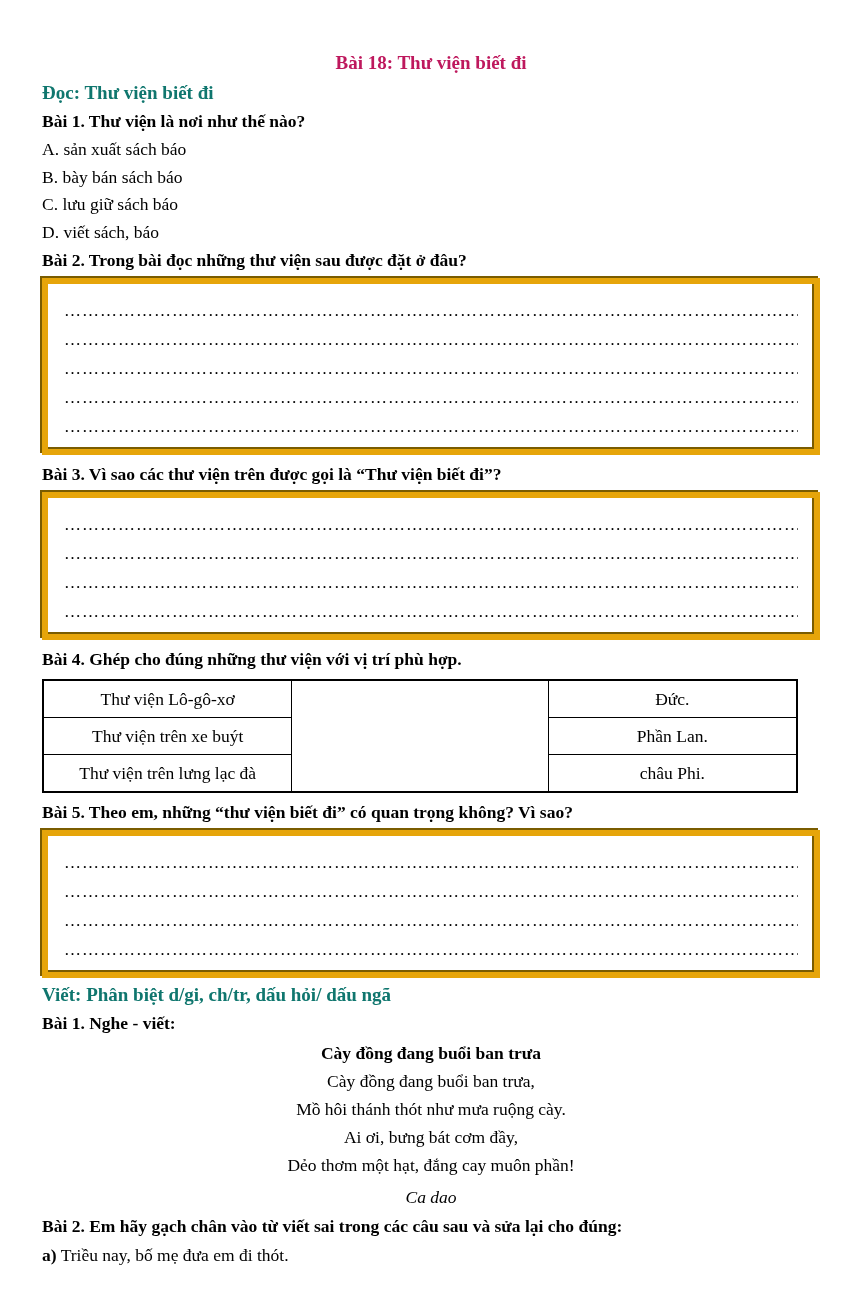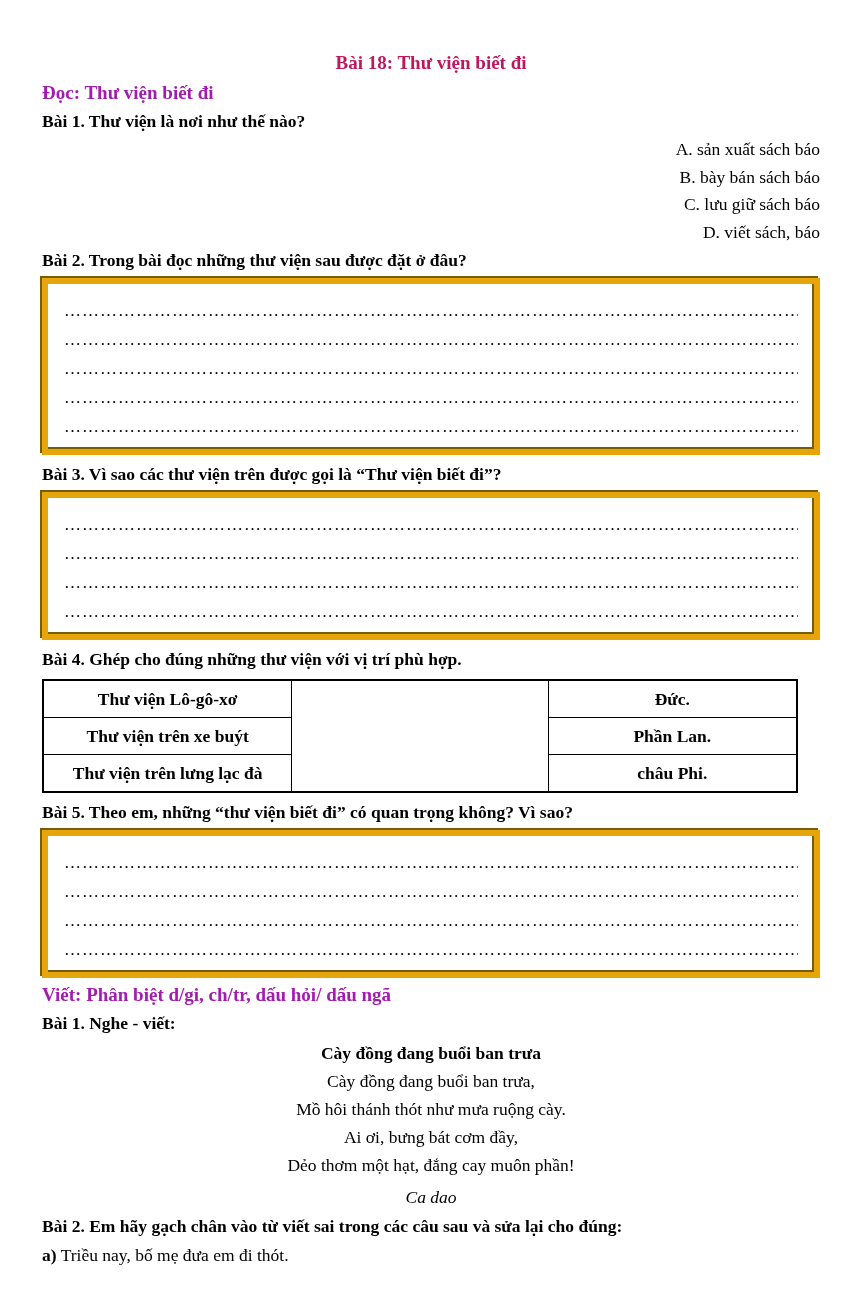--- a/index.html
+++ b/index.html
@@ -22,30 +22,29 @@
     margin: 0 0 8px 0;
     text-align: center;
     font-size: 19px;
     font-weight: bold;
     color: #be185d;
   }
   .blue-heading {
     margin: 2px 0 4px 0;
     font-size: 19px;
     font-weight: bold;
-    color: #a21caf;
+    color: #0f766e;
   }
   .q-heading {
     font-weight: bold;
     line-height: 27px;
     margin: 1px 0;
   }
   .option-line {
     line-height: 27.5px;
-    text-align: right;
   }
   .answer-box {
     box-sizing: border-box;
     border: 6px solid #e6a50a;
     box-shadow: -2px -2px 0 0 #7a5c00, inset -2px -2px 0 0 #7a5c00;
     background: #ffffff;
     padding: 12px 16px 8px 16px;
     margin: 4px 0 6px 0;
   }
   .dotline {
@@ -54,21 +53,20 @@
     height: 29px;
     line-height: 29px;
     font-size: 17px;
     letter-spacing: 1px;
   }
   .match-table {
     border-collapse: collapse;
     width: 756px;
     margin: 6px 0 6px 0;
     border: 2px solid #000;
-    font-weight: bold;
   }
   .match-table td {
     border: 1px solid #000;
     height: 36px;
     text-align: center;
     vertical-align: middle;
     font-size: 17.5px;
     padding: 0 4px;
   }
   .poem {

